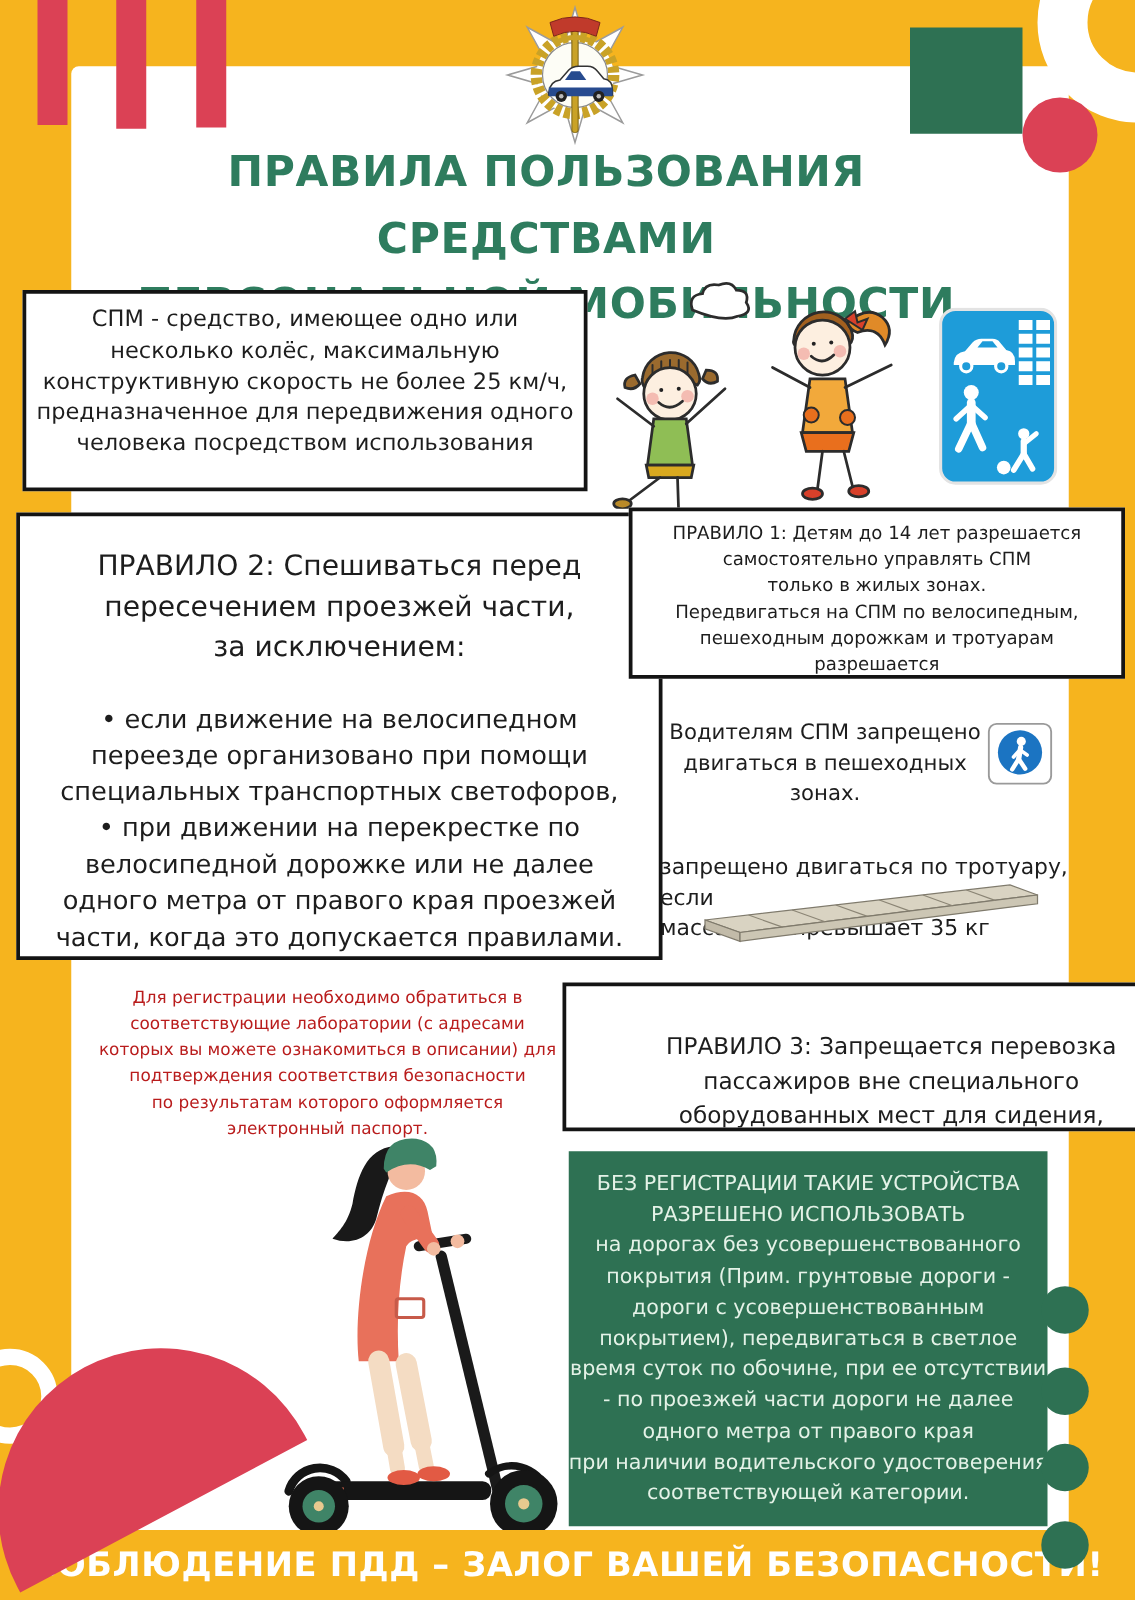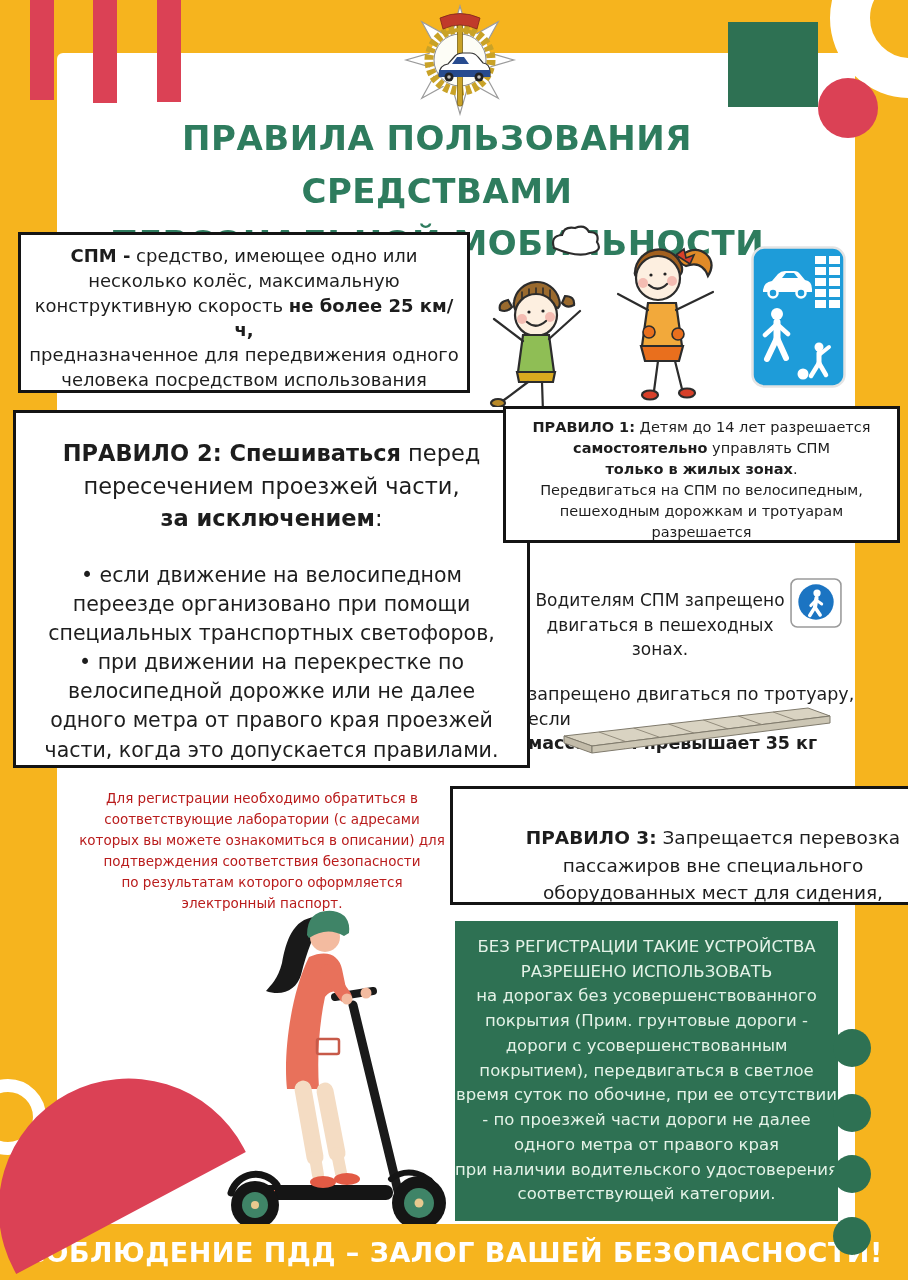--- a/index.html
+++ b/index.html
@@ -28,23 +28,23 @@
   .title{position:absolute;left:57px;top:112px;width:760px;text-align:center;z-index:3;
     color:var(--title_green);font-weight:bold;font-size:34px;line-height:1.55;letter-spacing:.5px}
   
   .bbox{position:absolute;background:#fff;border:3px solid #141414;text-align:center;overflow:hidden}
   .def-box{left:18px;top:232px;width:452px;height:161px;padding:9px 6px;font-size:18px;line-height:1.38;z-index:5}
   .rule2-box{left:13px;top:410px;width:517px;height:358px;padding:24px 20px 0;z-index:5}
   .rule2-head{font-size:22.5px;line-height:1.45}
   .rule2-bullets{margin-top:26px;font-size:20.5px;line-height:1.42;white-space:pre-line}
   .rule1-box{left:503px;top:406px;width:397px;height:137px;padding:8px 4px;font-size:14.5px;line-height:1.45;z-index:6}
   .rule3-box{left:450px;top:786px;width:526px;height:119px;padding:8px 10px;font-size:18.5px;line-height:1.48;white-space:pre-line;z-index:6}
-  .b{font-weight:bold}
-  
-  .ped-note{position:absolute;left:535px;top:588px;width:250px;text-align:center;font-size:17px;line-height:1.45;white-space:pre-line;z-index:5}
+  .b{font-weight:normal}
+  
+  .ped-note{position:absolute;left:535px;top:574px;width:250px;text-align:center;font-size:17px;line-height:1.45;white-space:pre-line;z-index:5}
   .ped-sign{position:absolute;left:790px;top:578px;width:52px;height:50px;z-index:5}
   .side-note{position:absolute;left:528px;top:682px;width:345px;text-align:left;font-size:17.5px;line-height:1.4;z-index:5}
   .slab{position:absolute;left:558px;top:694px;width:278px;height:62px;z-index:5}
   
   .reg-note{position:absolute;left:62px;top:788px;width:400px;text-align:center;font-size:13.5px;line-height:1.55;color:#b91c1c;white-space:pre-line;z-index:5}
   
   .green-box{position:absolute;left:455px;top:921px;width:383px;height:300px;background:var(--green);
     display:flex;align-items:center;justify-content:flex-end;z-index:5}
   .green-box div{color:var(--green_box_text);font-size:16.5px;line-height:1.5;text-align:center;white-space:pre-line}
   

